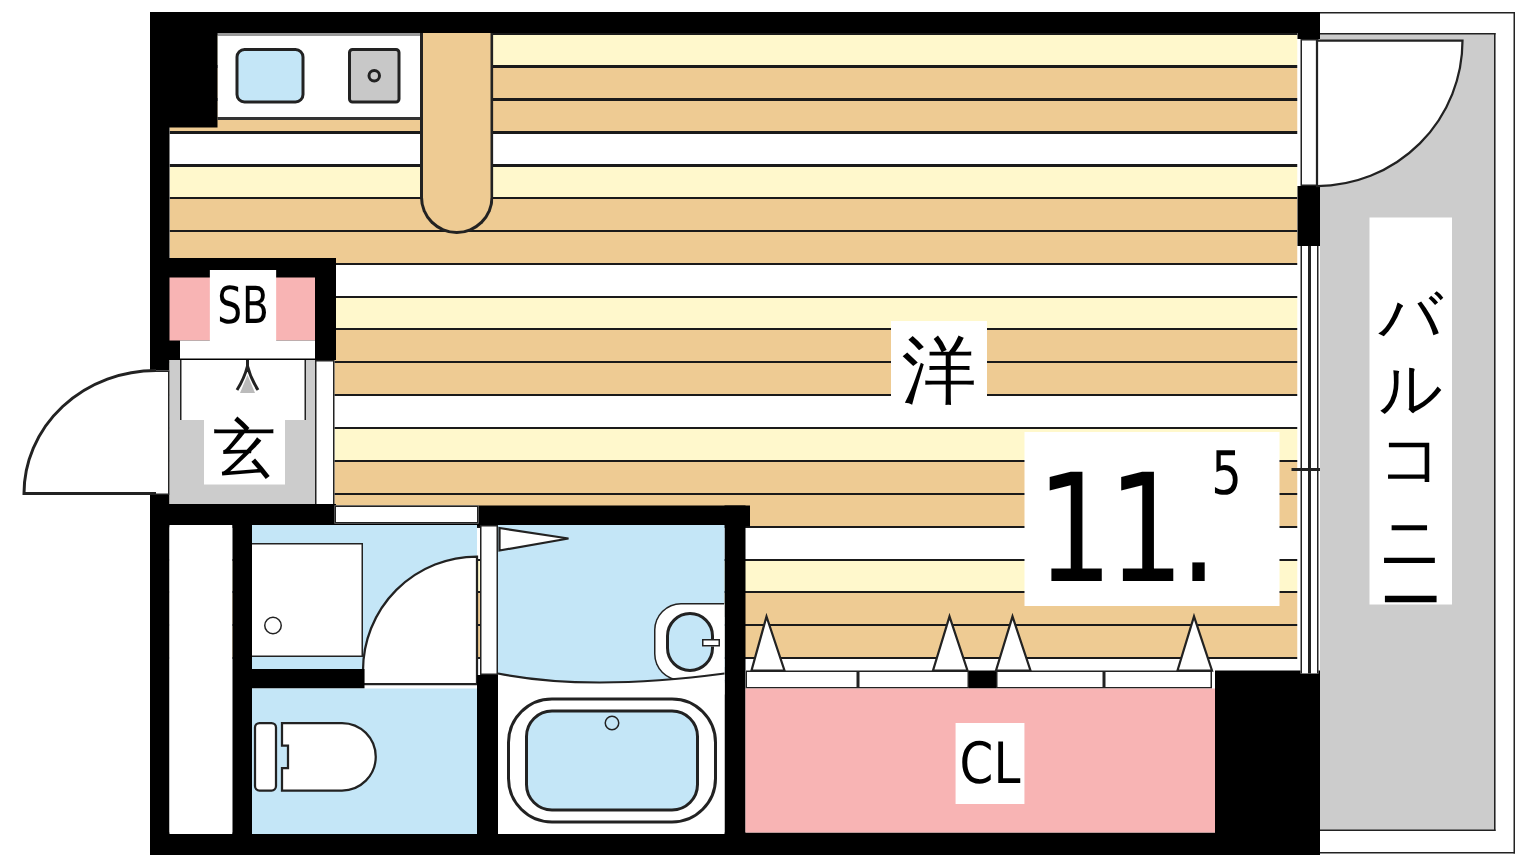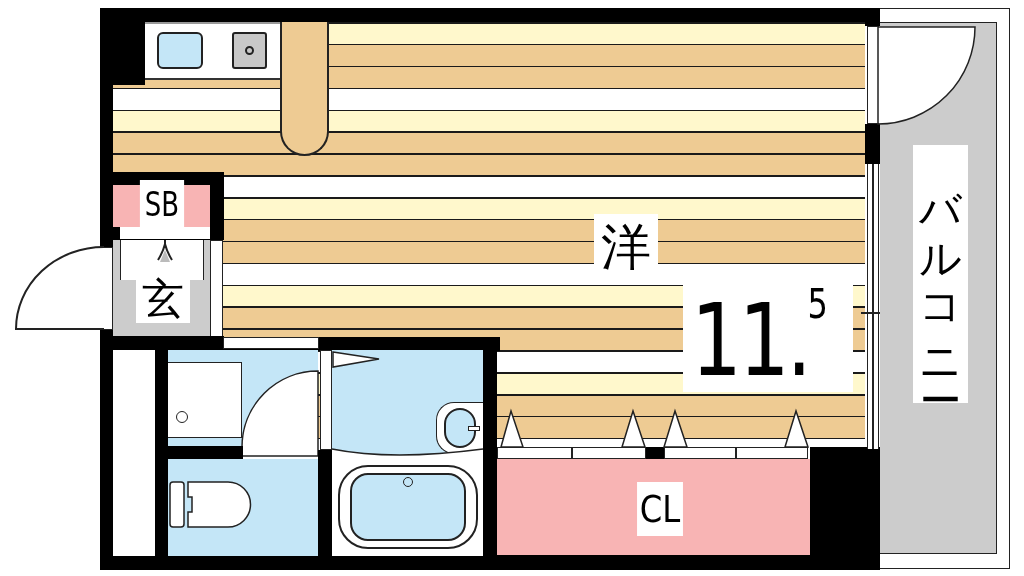--- a/index.html
+++ b/index.html
@@ -138,16 +138,16 @@
 <div class="abs" style="left:880px; top:8px; width:130px; height:561px; background:#fff; border:1.5px solid #222; border-left:none;"></div>
 <div class="abs" style="left:880px; top:22px; width:117px; height:532px; background:#cccccc; border:1.5px solid #222; border-left:none;"></div>
 <svg style="left:878px; top:26px;" width="100" height="100">
   <path d="M0 1 L97 1 A 97 97 0 0 1 0 98 Z" fill="#fff" stroke="#222" stroke-width="1.5"></path>
 </svg>
 <div class="label" style="left:913px; top:145px; width:55px; height:246px; flex-direction:column; justify-content:space-around; font-size:42px; padding:6px 0;">
   <span style="writing-mode: vertical-rl; text-orientation: upright; letter-spacing:6px; font-size:42px; line-height:1;">バルコニー</span>
 </div>
 
 <div class="label" style="left:594px; top:214px; width:64px; height:65px; font-size:50px;">洋</div>
-<div class="label" style="left:683px; top:276px; width:162px; height:110px; justify-content:flex-start; align-items:flex-end; padding:0 0 6px 8px;">
+<div class="label" style="left:683px; top:288px; width:162px; height:110px; justify-content:flex-start; align-items:flex-end; padding:0 0 6px 8px;">
   <span style="font-size:100px; line-height:0.9; letter-spacing:-4px; transform:scaleX(0.8); transform-origin:left bottom; display:inline-block;">11.</span>
   <span style="font-size:40px; position:absolute; left:122px; top:8px; transform:scaleX(0.8);">5</span>
 </div>
 
 </body></html>

